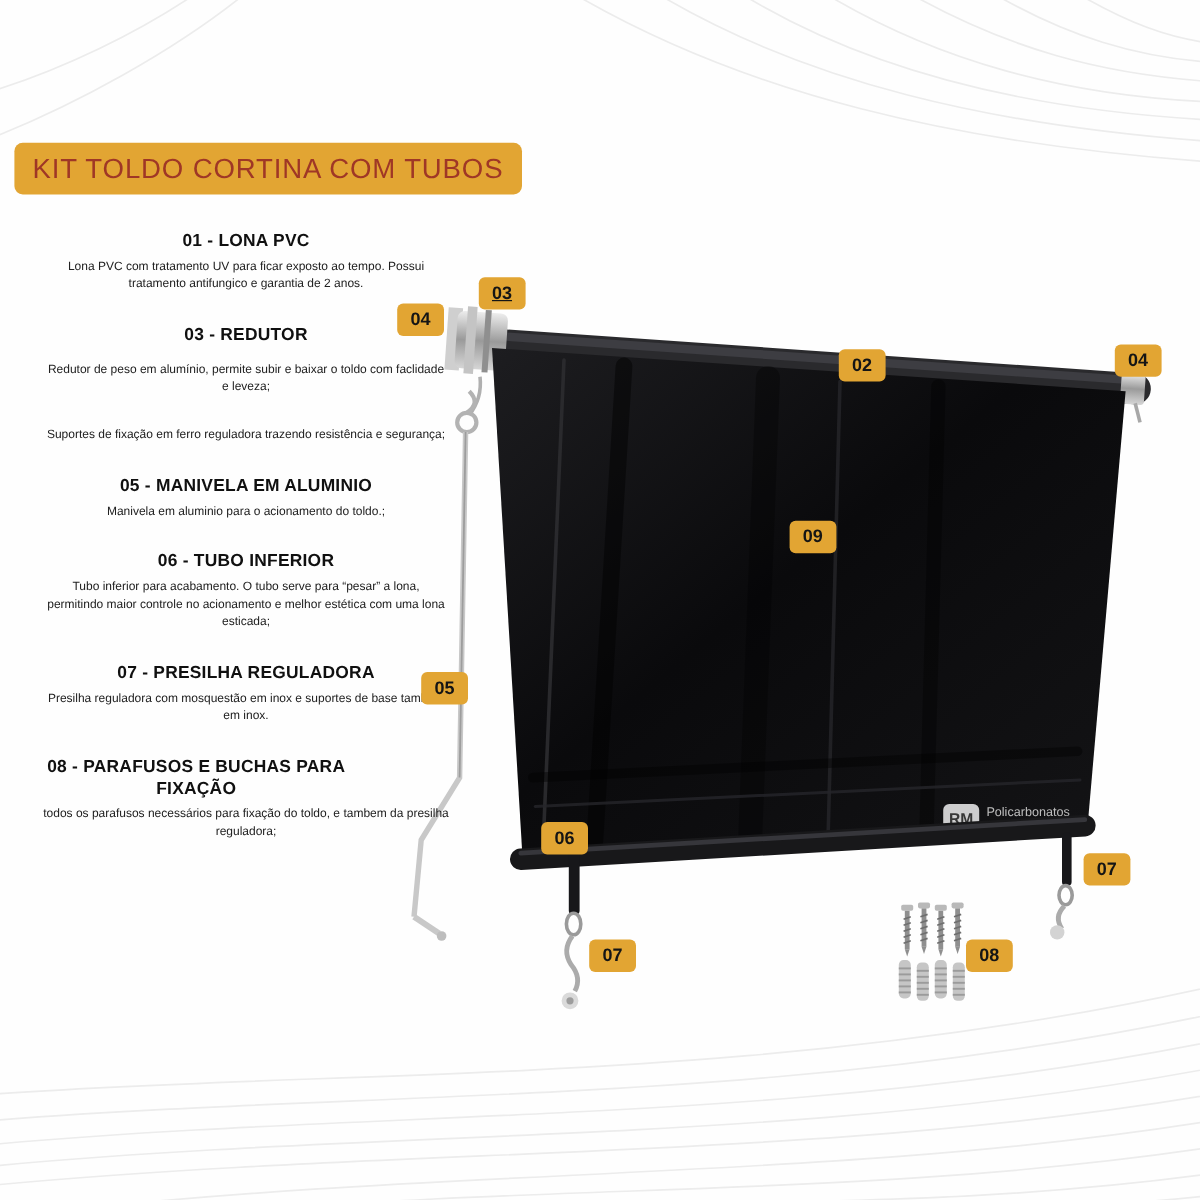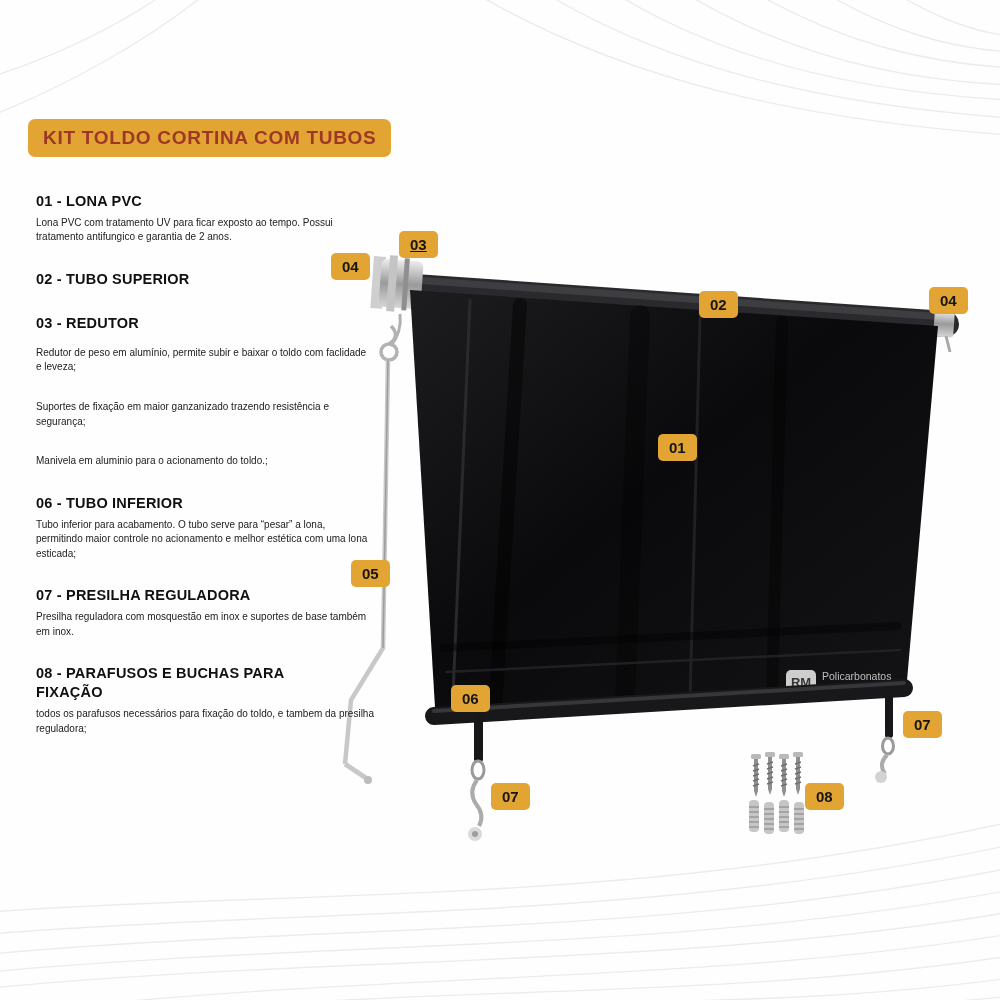--- a/index.html
+++ b/index.html
@@ -7,30 +7,30 @@
   body {
     font-family:"Liberation Sans", sans-serif;
     background:#ffffff;
     position:relative;
     overflow:hidden;
   }
   .page { position:absolute; inset:0; width:1000px; height:1000px; background:#fefefe; }
   .bg-svg, .product-svg { position:absolute; left:0; top:0; width:1000px; height:1000px; }
 
   .title-banner {
-    position:absolute; left:28px; top:119px;
+    position:absolute; left:12px; top:119px;
     background:var(--accent-gold,#e2a533);
     color:var(--title-text,#9f3726);
-    font-size:19px; font-weight:700; letter-spacing:0.7px;
+    font-size:23px; font-weight:400; letter-spacing:0.7px;
     padding:8px 15px; border-radius:7px;
     z-index:3; white-space:nowrap;
   }
 
   .items { position:absolute; left:36px; top:192px; width:338px; z-index:3; }
-  .item { margin-bottom:25px; }
+  .item { margin-bottom:25px;text-align:center; }
   .item-heading {
     font-size:14.5px; font-weight:700; color:#101010;
     margin-bottom:5px; letter-spacing:0.2px; line-height:1.3;
   }
   .item-heading.narrow { max-width:255px; }
   .item.gap-lg .item-heading { margin-bottom:13px; }
   .item-body { font-size:10px; color:#212121; line-height:1.46; }
 
   .badge {
     position:absolute; z-index:5;
@@ -187,50 +187,50 @@
   </svg>
 
   <div class="title-banner">KIT TOLDO CORTINA COM TUBOS</div>
 
   <div class="items">
     <div class="item">
       <div class="item-heading">01 - LONA PVC</div>
       <div class="item-body">Lona PVC com tratamento UV para ficar exposto ao tempo. Possui tratamento antifungico e garantia de 2 anos.</div>
     </div>
     <div class="item gap-lg">
-      <div class="item-heading">02 - TUBO SUPERIOR</div>
     </div>
     <div class="item gap-lg">
       <div class="item-heading">03 - REDUTOR</div>
       <div class="item-body">Redutor de peso em alumínio, permite subir e baixar o toldo com faclidade e leveza;</div>
     </div>
     <div class="item">
-      <div class="item-body">Suportes de fixação em maior ganzanizado trazendo resistência e segurança;</div>
-    </div>
-    <div class="item">
+      <div class="item-body">Suportes de fixação em ferro reguladora trazendo resistência e segurança;</div>
+    </div>
+    <div class="item">
+      <div class="item-heading">05 - MANIVELA EM ALUMINIO</div>
       <div class="item-body">Manivela em aluminio para o acionamento do toldo.;</div>
     </div>
     <div class="item">
       <div class="item-heading">06 - TUBO INFERIOR</div>
       <div class="item-body">Tubo inferior para acabamento. O tubo serve para “pesar” a lona, permitindo maior controle no acionamento e melhor estética com uma lona esticada;</div>
     </div>
     <div class="item">
       <div class="item-heading">07 - PRESILHA REGULADORA</div>
       <div class="item-body">Presilha reguladora com mosquestão em inox e suportes de base também em inox.</div>
     </div>
     <div class="item">
       <div class="item-heading narrow">08 - PARAFUSOS E BUCHAS PARA FIXAÇÃO</div>
       <div class="item-body">todos os parafusos necessários para fixação do toldo, e tambem da presilha reguladora;</div>
     </div>
   </div>
 
   <div class="badge badge-03">03</div>
   <div class="badge badge-04l">04</div>
   <div class="badge badge-02">02</div>
   <div class="badge badge-04r">04</div>
-  <div class="badge badge-01">01</div>
+  <div class="badge badge-01">09</div>
   <div class="badge badge-05">05</div>
   <div class="badge badge-06">06</div>
   <div class="badge badge-07l">07</div>
   <div class="badge badge-08">08</div>
   <div class="badge badge-07r">07</div>
 
 </div>
 
 </body></html>

